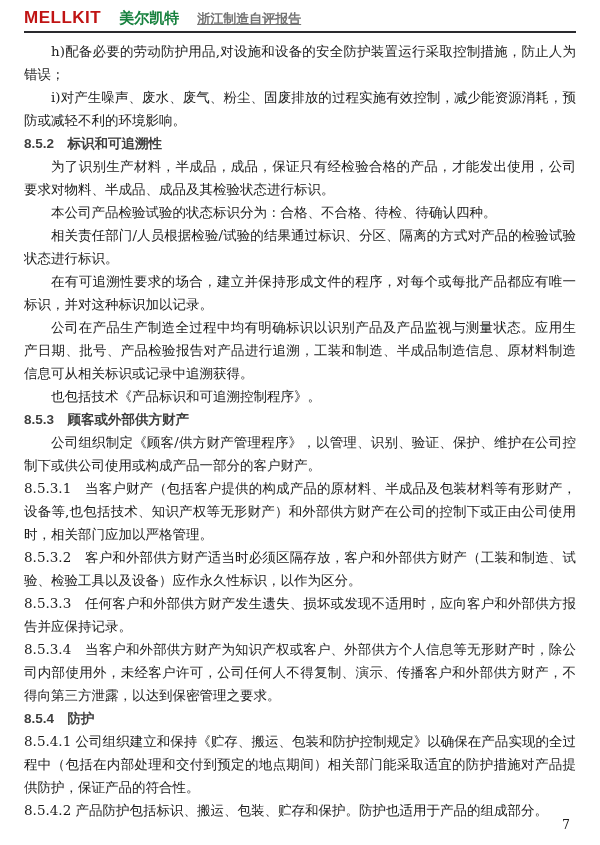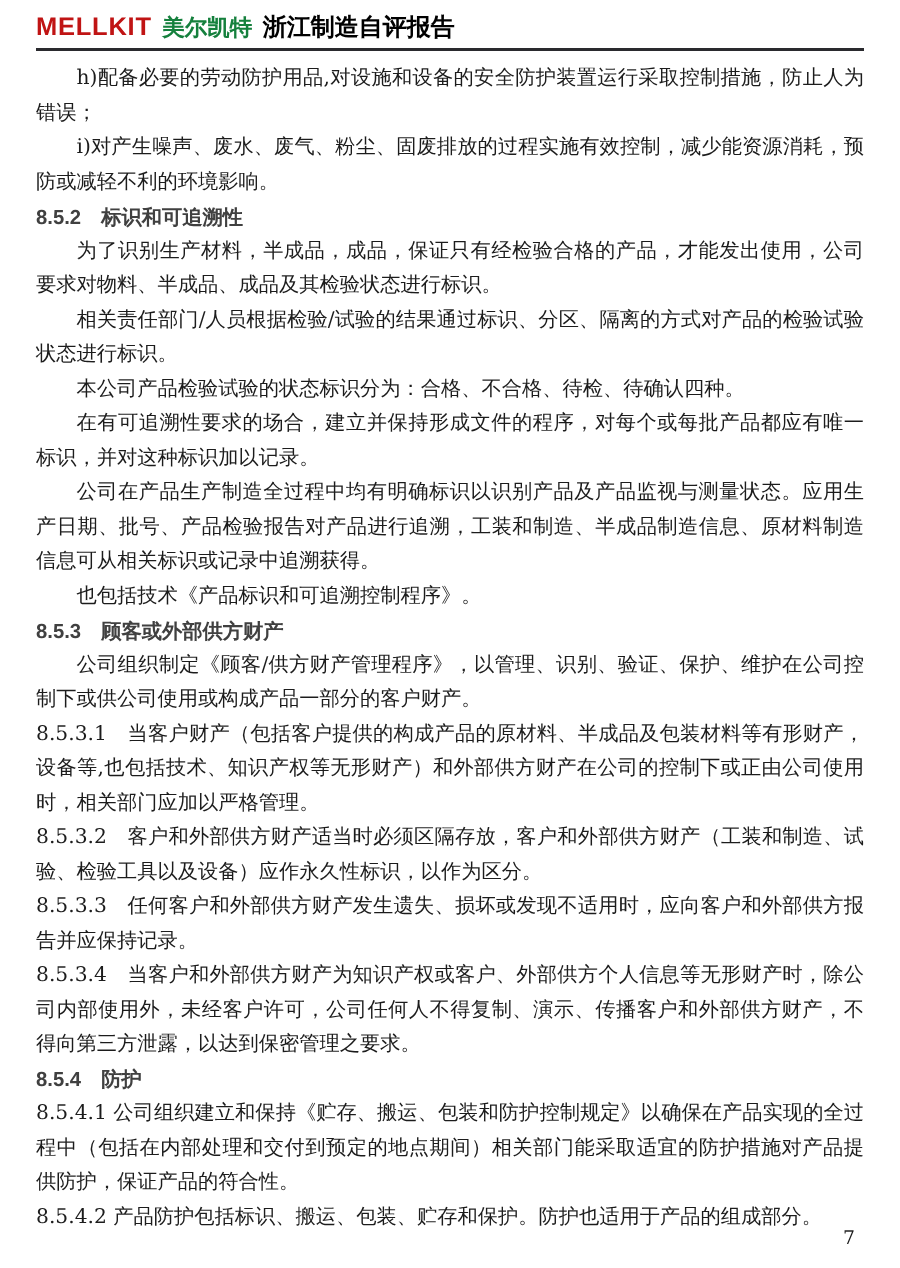--- a/index.html
+++ b/index.html
@@ -14,40 +14,41 @@
     box-sizing: border-box;
     background: #ffffff;
     padding: 8px 24px 0 24px;
     font-family: "DejaVu Serif", "Liberation Serif", serif;
     color: #1c1c1c;
     overflow: hidden;
   }
   .doc-header {
     display: flex;
     align-items: baseline;
-    gap: 7px;
+    gap: 18px;
     padding-bottom: 3px;
     border-bottom: 2px solid #2a2a2e;
   }
   .brand {
     font-family: "Liberation Sans", sans-serif;
     font-weight: bold;
     font-size: 17px;
     letter-spacing: 0.5px;
     color: #c01414;
   }
   .title-part1 {
     font-weight: bold;
     font-size: 15px;
     color: #15803d;
   }
   .title-part2 {
     font-weight: bold;
-    font-size: 16px;
-    color: #000000;
+    font-size: 13px;
+    color: #737373;
+    text-decoration: underline;
   }
   .content {
     margin-top: 7px;
     font-size: 13.5px;
     line-height: 23px;
     text-align: justify;
   }
   .para {
     margin: 0;
   }
@@ -79,22 +80,22 @@
     <span class="brand">MELLKIT</span>
     <span class="title-part1">美尔凯特</span>
       <span class="title-part2">浙江制造自评报告</span>
   </div>
 
   <div class="content">
     <p class="para indent">h)配备必要的劳动防护用品,对设施和设备的安全防护装置运行采取控制措施，防止人为错误；</p>
     <p class="para indent">i)对产生噪声、废水、废气、粉尘、固废排放的过程实施有效控制，减少能资源消耗，预防或减轻不利的环境影响。</p>
     <h3 class="heading">8.5.2　标识和可追溯性</h3>
     <p class="para indent">为了识别生产材料，半成品，成品，保证只有经检验合格的产品，才能发出使用，公司要求对物料、半成品、成品及其检验状态进行标识。</p>
+    <p class="para indent">本公司产品检验试验的状态标识分为：合格、不合格、待检、待确认四种。</p>
     <p class="para indent">相关责任部门/人员根据检验/试验的结果通过标识、分区、隔离的方式对产品的检验试验状态进行标识。</p>
-    <p class="para indent">本公司产品检验试验的状态标识分为：合格、不合格、待检、待确认四种。</p>
     <p class="para indent">在有可追溯性要求的场合，建立并保持形成文件的程序，对每个或每批产品都应有唯一标识，并对这种标识加以记录。</p>
     <p class="para indent">公司在产品生产制造全过程中均有明确标识以识别产品及产品监视与测量状态。应用生产日期、批号、产品检验报告对产品进行追溯，工装和制造、半成品制造信息、原材料制造信息可从相关标识或记录中追溯获得。</p>
     <p class="para indent">也包括技术《产品标识和可追溯控制程序》。</p>
     <h3 class="heading">8.5.3　顾客或外部供方财产</h3>
     <p class="para indent">公司组织制定《顾客/供方财产管理程序》，以管理、识别、验证、保护、维护在公司控制下或供公司使用或构成产品一部分的客户财产。</p>
     <p class="para">8.5.3.1　当客户财产（包括客户提供的构成产品的原材料、半成品及包装材料等有形财产，设备等,也包括技术、知识产权等无形财产）和外部供方财产在公司的控制下或正由公司使用时，相关部门应加以严格管理。</p>
     <p class="para">8.5.3.2　客户和外部供方财产适当时必须区隔存放，客户和外部供方财产（工装和制造、试验、检验工具以及设备）应作永久性标识，以作为区分。</p>
     <p class="para">8.5.3.3　任何客户和外部供方财产发生遗失、损坏或发现不适用时，应向客户和外部供方报告并应保持记录。</p>
     <p class="para">8.5.3.4　当客户和外部供方财产为知识产权或客户、外部供方个人信息等无形财产时，除公司内部使用外，未经客户许可，公司任何人不得复制、演示、传播客户和外部供方财产，不得向第三方泄露，以达到保密管理之要求。</p>
     <h3 class="heading">8.5.4　防护</h3>

